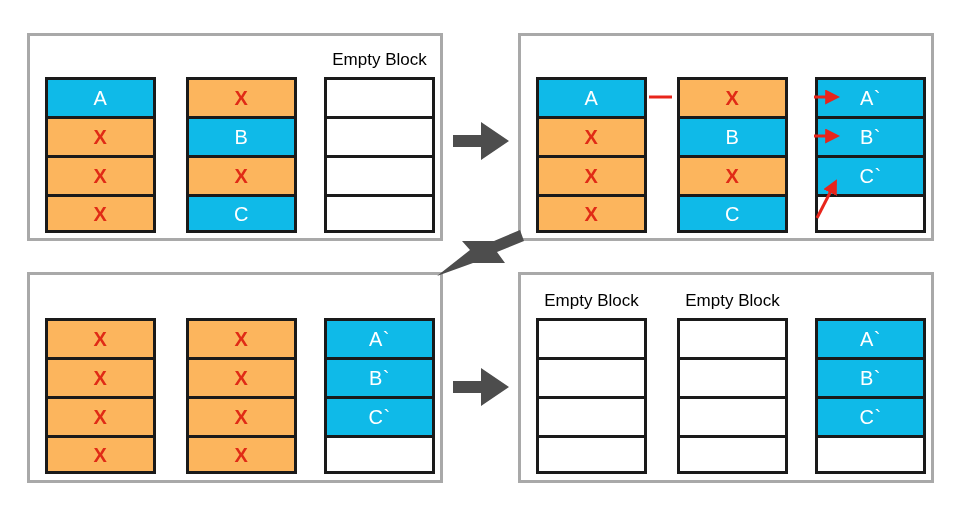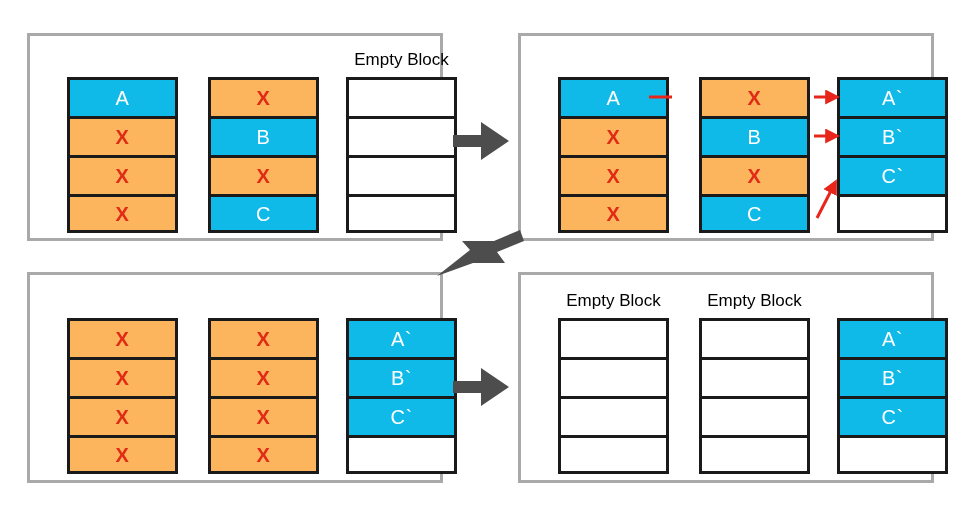--- a/index.html
+++ b/index.html
@@ -22,21 +22,20 @@
   #panel-1{left:27px;  top:33px;  width:416px; height:208px;}
   #panel-2{left:518px; top:33px;  width:416px; height:208px;}
   #panel-3{left:27px;  top:272px; width:416px; height:211px;}
   #panel-4{left:518px; top:272px; width:416px; height:211px;}
 
   
   .block{
     position:absolute;
     width:111px;
     box-sizing:border-box;
-    margin-left:22px;
   }
   .col-0{left:15px;}
   .col-1{left:156px;}
   .col-2{left:294px;}
 
   .cell{
     height:39px;
     box-sizing:border-box;
     border:3px solid #1a1a1a;
     border-bottom-width:0;

